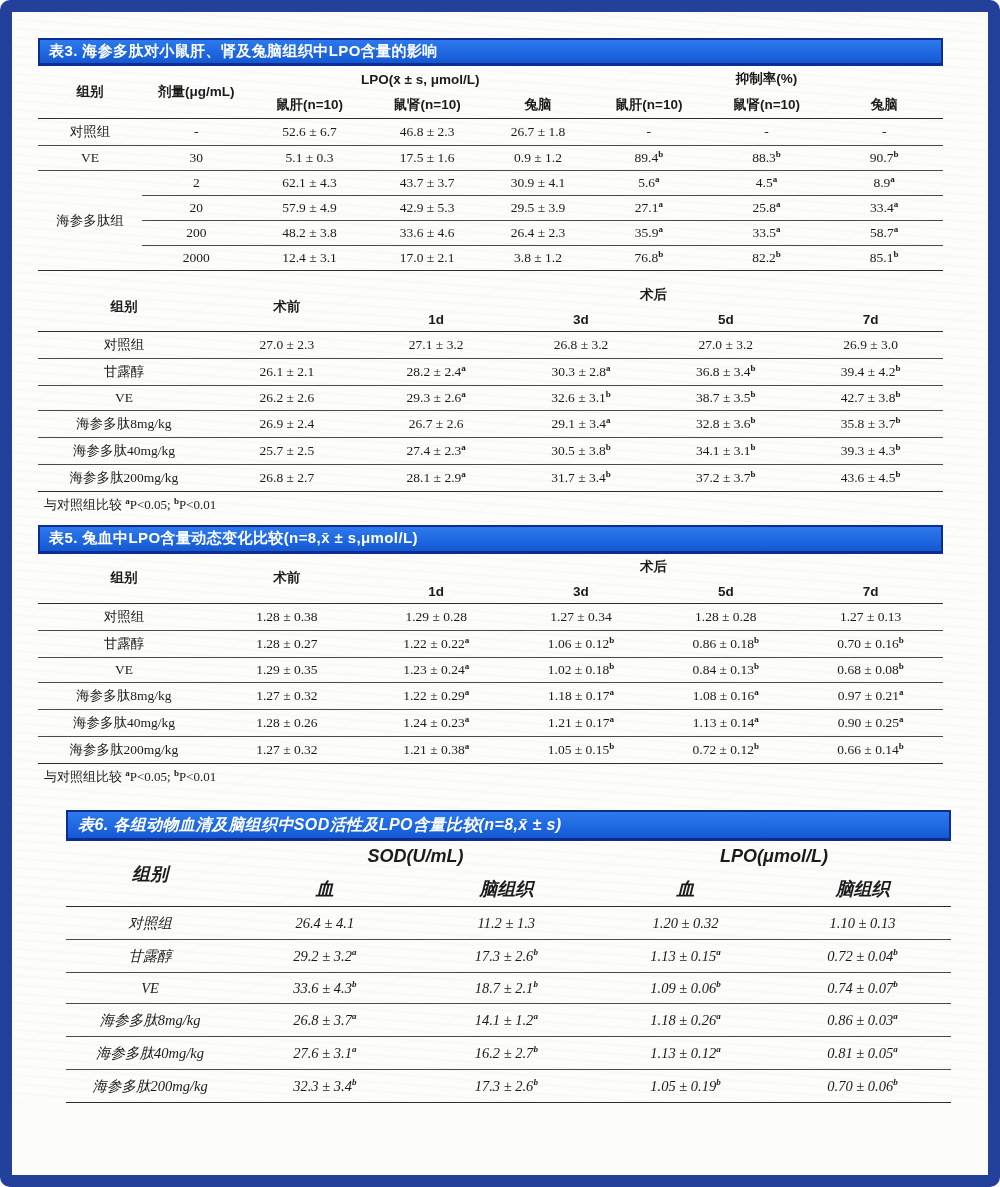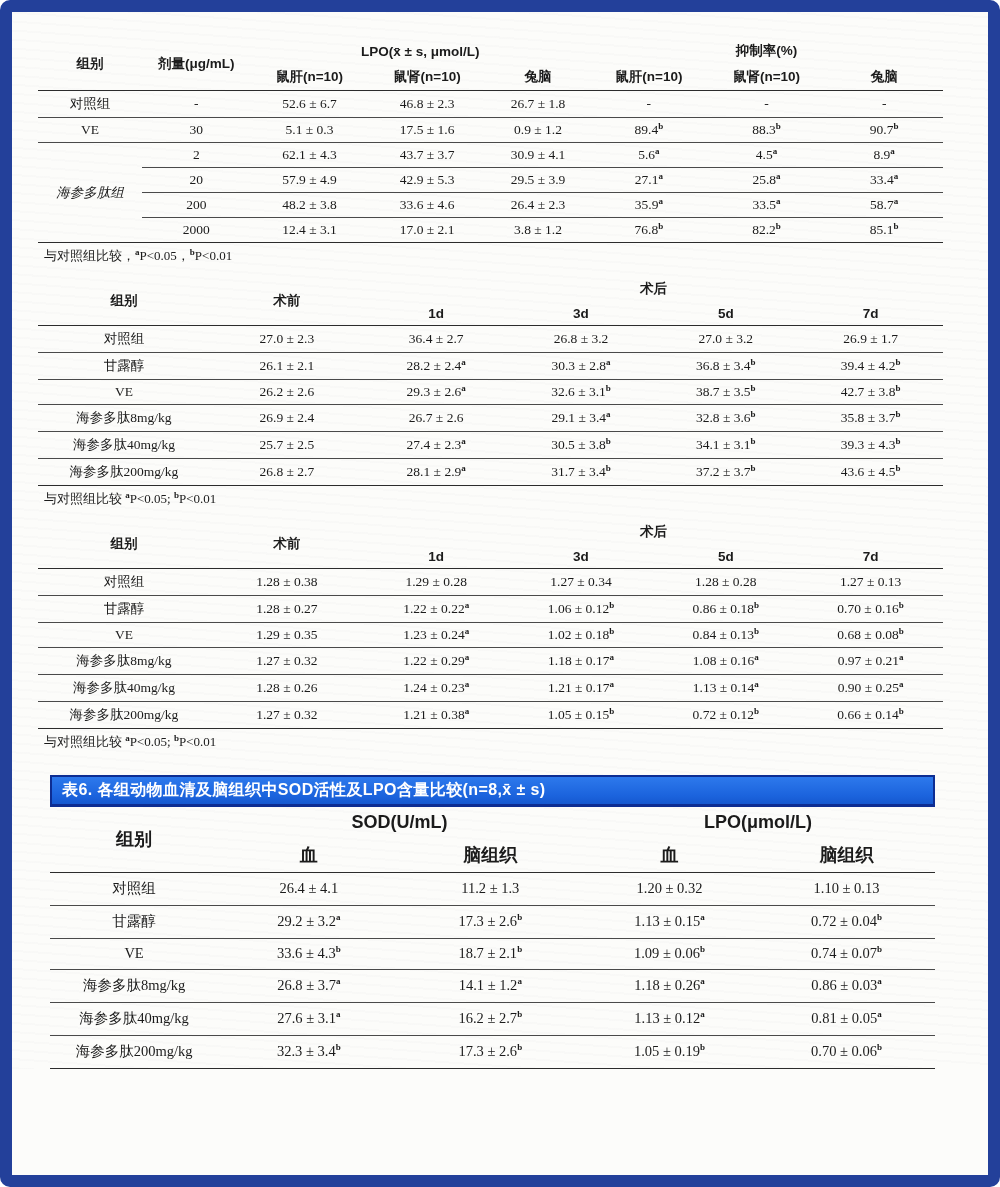--- a/index.html
+++ b/index.html
@@ -28,37 +28,40 @@
     font-weight:600; font-size:13.5px; text-align:center;
     padding:4px 2px; vertical-align:middle;
   }
   thead { border-bottom:1.5px solid #2c2c2c; }
   td {
     font-size:13.5px; text-align:center; padding:4px 2px;
     vertical-align:middle;
   }
   tbody tr + tr td { border-top:1px solid #4a4a4a; }
   tbody { border-bottom:1.5px solid #2c2c2c; }
-  td.group-cell { border-top:1px solid #4a4a4a;font-style:italic; }
+  td.group-cell { border-top:1px solid #4a4a4a; }
   sup { font-size:9px; line-height:0; vertical-align:super; font-weight:bold; }
   .footnote { font-size:13px; padding:4px 4px 0 6px; }
   
-  .tbl-last { width:885px; margin-left:12px; margin-top:24px; }
+  .tbl-last { width:885px; margin-left:28px; margin-top:24px;font-style:italic; }
   .tbl-last .titlebar { font-size:16px; padding:2px 10px 3px; }
   .tbl-last th { font-size:18px; padding:5px 2px; }
   .tbl-last td { font-size:14.5px; padding:6.5px 2px; }
   .tbl-last .footnote { font-size:13.5px; padding-top:6px; }
 </style>
 </head>
 <body>
 
 <div class="page">
   <div class="content">
 
     <section class="tbl">
+      <div class="titlebar">
+        <span>表3. 海参多肽对小鼠肝、肾及兔脑组织中LPO含量的影响</span>
+      </div>
       <table>
         <colgroup>
           <col style="width:11.5%">
             <col style="width:12%">
             <col style="width:13%">
             <col style="width:13%">
           <col style="width:11.5%">
             <col style="width:13%">
             <col style="width:13%">
             <col style="width:13%">
@@ -132,21 +135,20 @@
               <td>2000</td>
               <td>12.4 ± 3.1</td>
               <td>17.0 ± 2.1</td>
               <td>3.8 ± 1.2</td>
               <td>76.8<sup>b</sup></td>
               <td>82.2<sup>b</sup></td>
               <td>85.1<sup>b</sup></td>
             </tr>
           </tbody>
       </table>
-      <div class="footnote">与对照组比较，<sup>a</sup>P&lt;0.05，<sup>b</sup>P&lt;0.01</div>
     </section>
 
     <section class="tbl">
       <table>
         <colgroup>
           <col style="width:19%">
             <col style="width:17%">
             <col style="width:16%">
           <col style="width:16%">
             <col style="width:16%">
@@ -162,24 +164,24 @@
             <th>1d</th>
             <th>3d</th>
             <th>5d</th>
             <th>7d</th>
           </tr>
         </thead>
         <tbody>
             <tr>
               <td>对照组</td>
               <td>27.0 ± 2.3</td>
-              <td>36.4 ± 2.7</td>
+              <td>27.1 ± 3.2</td>
               <td>26.8 ± 3.2</td>
               <td>27.0 ± 3.2</td>
-              <td>26.9 ± 1.7</td>
+              <td>26.9 ± 3.0</td>
             </tr>
             <tr>
               <td>甘露醇</td>
               <td>26.1 ± 2.1</td>
               <td>28.2 ± 2.4<sup>a</sup></td>
               <td>30.3 ± 2.8<sup>a</sup></td>
               <td>36.8 ± 3.4<sup>b</sup></td>
               <td>39.4 ± 4.2<sup>b</sup></td>
             </tr>
             <tr>
@@ -213,20 +215,23 @@
               <td>31.7 ± 3.4<sup>b</sup></td>
               <td>37.2 ± 3.7<sup>b</sup></td>
               <td>43.6 ± 4.5<sup>b</sup></td>
             </tr>
           </tbody>
       </table>
       <div class="footnote">与对照组比较 <sup>a</sup>P&lt;0.05; <sup>b</sup>P&lt;0.01</div>
     </section>
 
     <section class="tbl">
+      <div class="titlebar">
+        <span>表5. 兔血中LPO含量动态变化比较(n=8,x̄ ± s,μmol/L)</span>
+      </div>
       <table>
         <colgroup>
           <col style="width:19%">
             <col style="width:17%">
             <col style="width:16%">
           <col style="width:16%">
             <col style="width:16%">
             <col style="width:16%">
         </colgroup>
         <thead>

